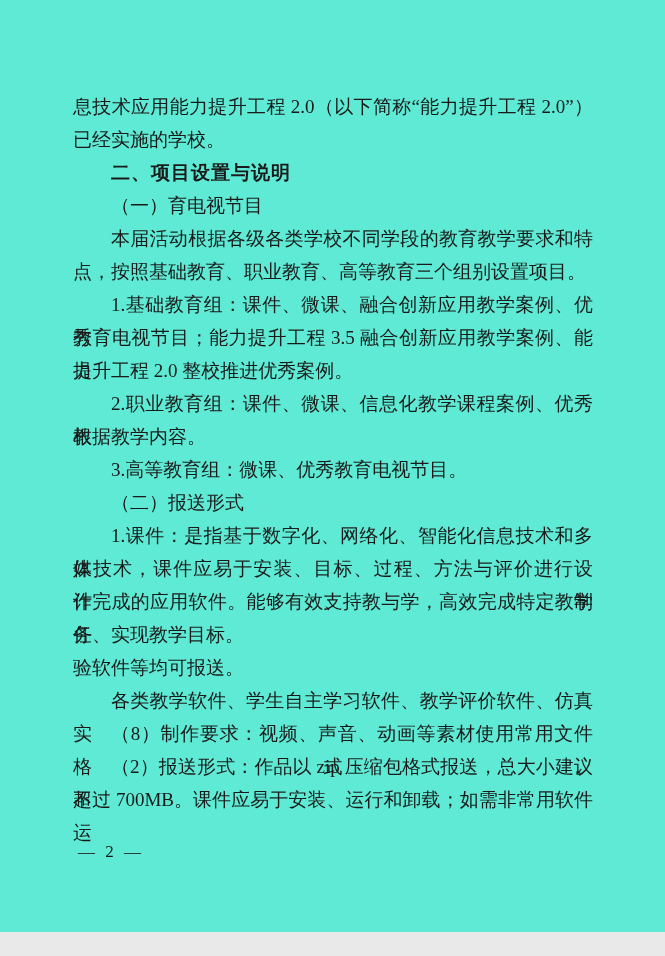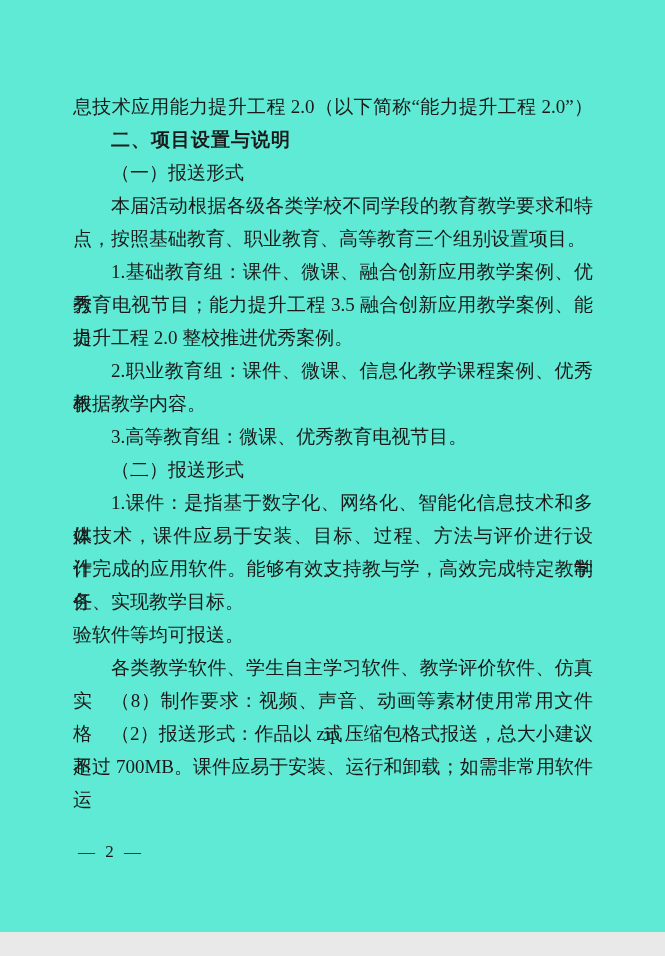--- a/index.html
+++ b/index.html
@@ -48,22 +48,23 @@
     letter-spacing: 3px;
     color: #1a1a1a;
   }
 </style>
 </head>
 <body>
 
 <div class="page">
   <div class="text-block">
     <div class="line j">息技术应用能力提升工程 2.0（以下简称“能力提升工程 2.0”）</div>
+    <div class="line">已经实施的学校。</div>
     <div class="line indent heading">二、项目设置与说明</div>
-    <div class="line indent">（一）报送形式</div>
+    <div class="line indent">（一）育电视节目</div>
     <div class="line indent j">本届活动根据各级各类学校不同学段的教育教学要求和特</div>
     <div class="line">点，按照基础教育、职业教育、高等教育三个组别设置项目。</div>
     <div class="line indent j">1.基础教育组：课件、微课、融合创新应用教学案例、优秀</div>
     <div class="line j">教育电视节目；能力提升工程 3.5 融合创新应用教学案例、能力</div>
     <div class="line">提升工程 2.0 整校推进优秀案例。</div>
     <div class="line indent j">2.职业教育组：课件、微课、信息化教学课程案例、优秀教</div>
     <div class="line">根据教学内容。</div>
     <div class="line indent">3.高等教育组：微课、优秀教育电视节目。</div>
     <div class="line indent">（二）报送形式</div>
     <div class="line indent j">1.课件：是指基于数字化、网络化、智能化信息技术和多媒</div>

